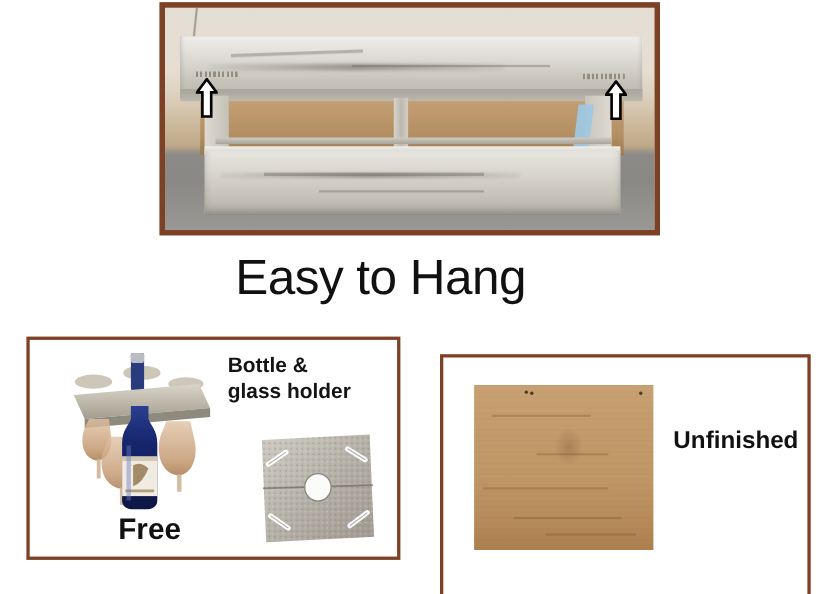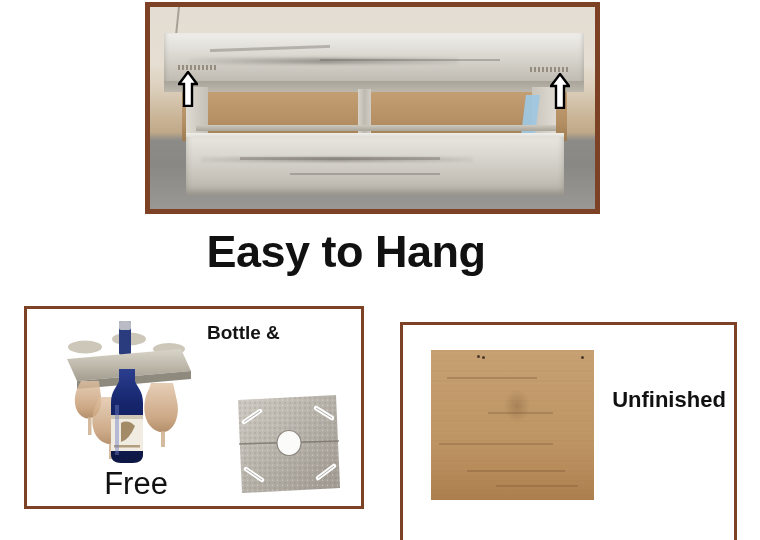--- a/index.html
+++ b/index.html
@@ -189,21 +189,21 @@
   .arrow-up svg { display: block; }
 
   
   .headline {
     position: absolute;
     left: 0;
     top: 226px;
     width: 692px;
     text-align: center;
     font-size: 45px;
-    font-weight: bold;
+    font-weight: normal;
     color: #111111;
     letter-spacing: -0.5px;
     font-family: "Liberation Sans", sans-serif;
   }
 
   
   .panel {
     position: absolute;
     border: 3px solid #7d4126;
     background: #ffffff;
@@ -222,22 +222,22 @@
     height: 150px;
   }
   .wine-art svg { display: block; }
 
   .free-label {
     position: absolute;
     left: 54px;
     top: 157px;
     width: 110px;
     text-align: center;
-    font-size: 31px;
-    font-weight: normal;
+    font-size: 27px;
+    font-weight: bold;
     color: #111111;
   }
 
   .holder-caption {
     position: absolute;
     left: 180px;
     top: 12px;
     width: 150px;
     text-align: left;
     font-size: 19px;
@@ -406,20 +406,21 @@
       <rect x="55" y="126" width="26" height="2.5" fill="#8a6b3d" opacity=".6"></rect>
 
       <rect x="56" y="86" width="4" height="50" fill="#6d7cc0" opacity=".45"></rect>
     </svg>
   </div>
 
   <div class="free-label">Free</div>
 
   <div class="holder-caption">
     <span>Bottle &amp;</span><br>
+    <span>glass holder</span>
   </div>
 
   <div class="holder-piece">
     <svg width="108" height="104" viewBox="0 0 108 104">
       <defs>
         <linearGradient id="gStone" x1="0" y1="0" x2="1" y2="1">
           <stop offset="0%" stop-color="#cfcbc4"></stop>
           <stop offset="45%" stop-color="#b9b4ab"></stop>
           <stop offset="100%" stop-color="#9e9890"></stop>
         </linearGradient>

